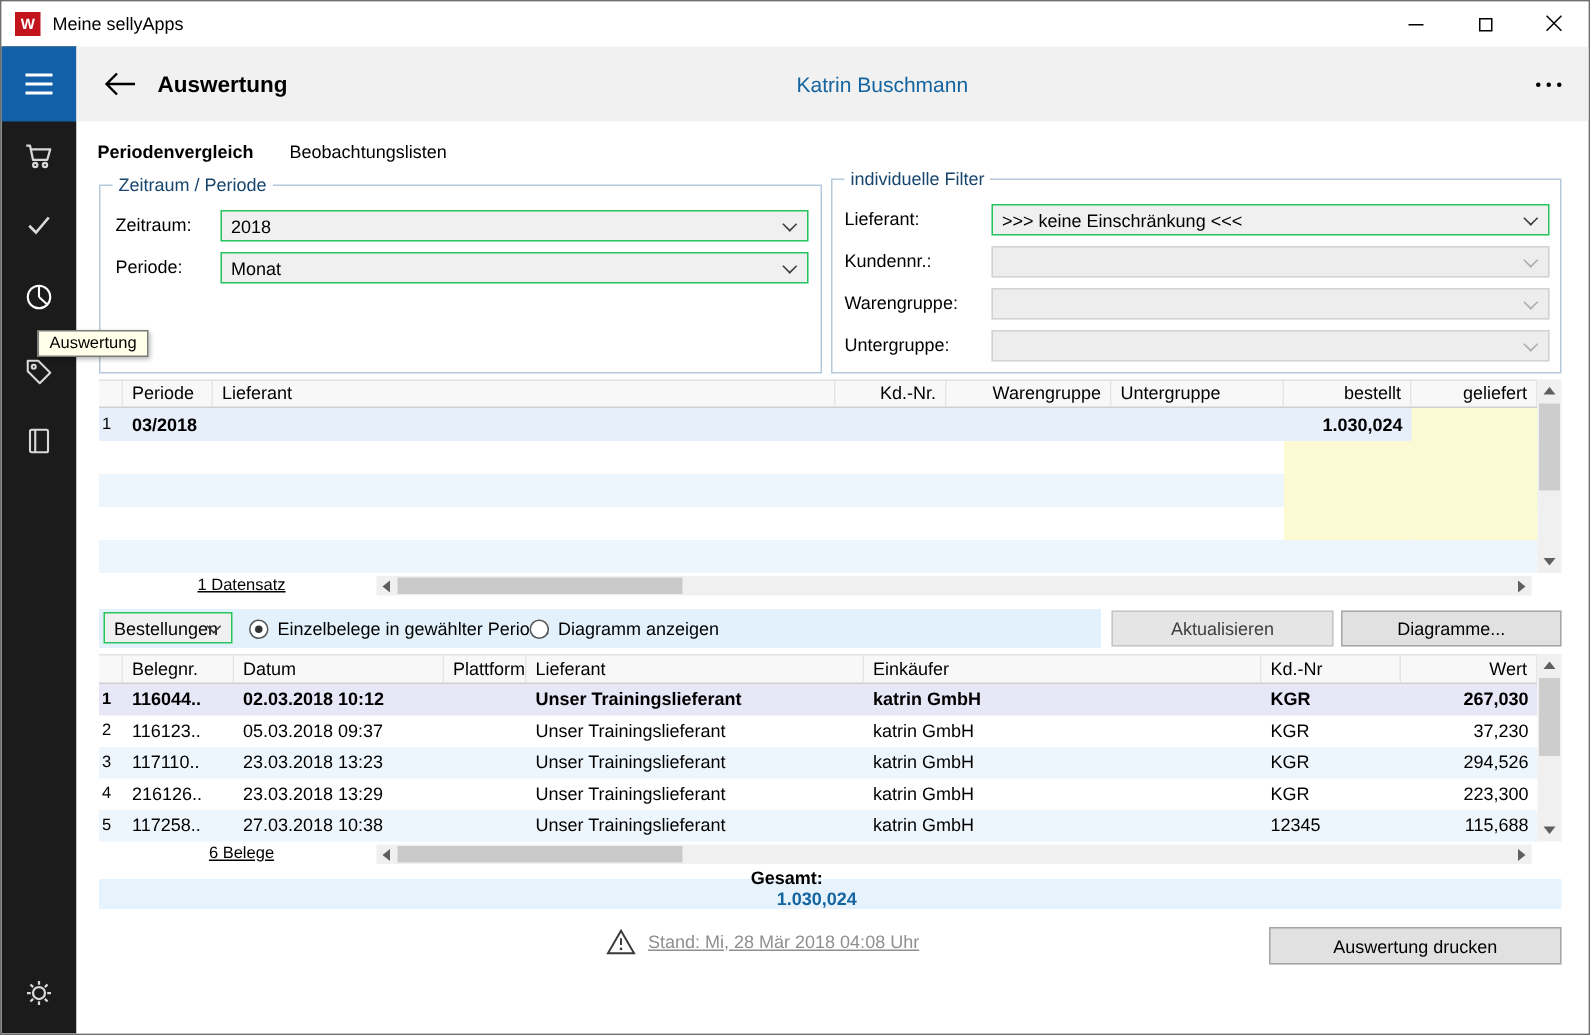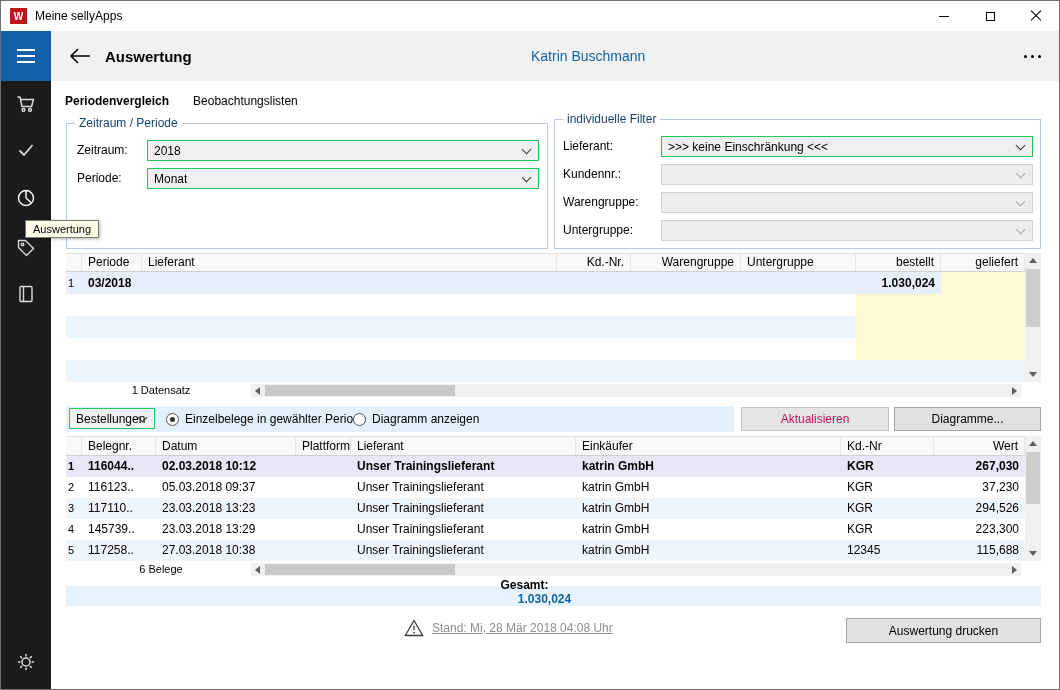--- a/index.html
+++ b/index.html
@@ -97,38 +97,38 @@
             border-bottom:5px solid #5f5f5f; }
   .tri-down { width:0; height:0; border-left:4px solid transparent; border-right:4px solid transparent;
               border-top:5px solid #5f5f5f; }
   .tri-left { width:0; height:0; border-top:4px solid transparent; border-bottom:4px solid transparent;
               border-right:5px solid #5f5f5f; }
   .tri-right { width:0; height:0; border-top:4px solid transparent; border-bottom:4px solid transparent;
                border-left:5px solid #5f5f5f; }
 
   .table-footer { position:absolute; left:0; width:975px; height:16px; }
   .count-label { position:absolute; left:30px; width:130px; text-align:center;
-                 line-height:15px; font-size:11px; }
+                 line-height:15px; font-size:11px;text-decoration:underline; }
   .hscroll { position:absolute; left:185px; right:20px; top:1px; height:13px; background:#f0f0f0; }
   .hs-btn { position:absolute; top:0; width:13px; height:13px; display:flex;
             align-items:center; justify-content:center; }
   .hs-thumb { position:absolute; left:14px; top:1px; width:190px; height:11px; background:#c9c9c9; }
 
   
   .controls { position:absolute; left:15px; top:375px; width:975px; height:26px; }
   .controls-bg { position:absolute; left:0; top:0; width:668px; height:26px; background:#e2f1fb; }
   .radio-group { position:absolute; top:6px; display:flex; align-items:center; gap:6px; }
   .radio { width:13px; height:13px; border:1px solid #555; border-radius:50%; background:#fff;
            position:relative; flex:none; }
   .radio.checked::after { content:''; position:absolute; left:3px; top:3px; right:3px; bottom:3px;
            border-radius:50%; background:#333; }
   .btn { position:absolute; background:#e1e1e1; border:1px solid #a6a6a6; font-size:12px;
          display:flex; align-items:center; justify-content:center;
          font-family:"Liberation Sans", sans-serif; }
-  .btn.disabled { color:#be185d; background:#e5e5e5; border-color:#c5c5c5; }
+  .btn.disabled { color:#404040; background:#e5e5e5; border-color:#c5c5c5; }
 
   
   .summary { position:absolute; left:15px; top:555px; width:975px; height:20px; background:#e7f3fc;
              display:flex; justify-content:flex-end; align-items:center; font-weight:bold;flex-direction:column; }
   .summary .g-label { margin-right:58px; }
   .summary .g-value { color:#1464a0; margin-right:18px; }
 
   .status { position:absolute; left:15px; top:585px; width:975px; height:26px; }
   .warn-icon { position:absolute; left:338px; top:3px; }
   .stand-text { position:absolute; left:366px; top:5px; color:#8f8f8f; text-decoration:underline;text-align:right; }
@@ -398,21 +398,21 @@
         <div class="cell">117110..</div>
         <div class="cell">23.03.2018 13:23</div>
         <div class="cell"></div>
         <div class="cell">Unser Trainingslieferant</div>
         <div class="cell">katrin GmbH</div>
         <div class="cell">KGR</div>
         <div class="cell right">294,526</div>
       </div>
       <div class="grid-row dcols drow">
         <div class="cell numcell">4</div>
-        <div class="cell">145739..</div>
+        <div class="cell">216126..</div>
         <div class="cell">23.03.2018 13:29</div>
         <div class="cell"></div>
         <div class="cell">Unser Trainingslieferant</div>
         <div class="cell">katrin GmbH</div>
         <div class="cell">KGR</div>
         <div class="cell right">223,300</div>
       </div>
       <div class="grid-row dcols drow alt">
         <div class="cell numcell">5</div>
         <div class="cell">117258..</div>

